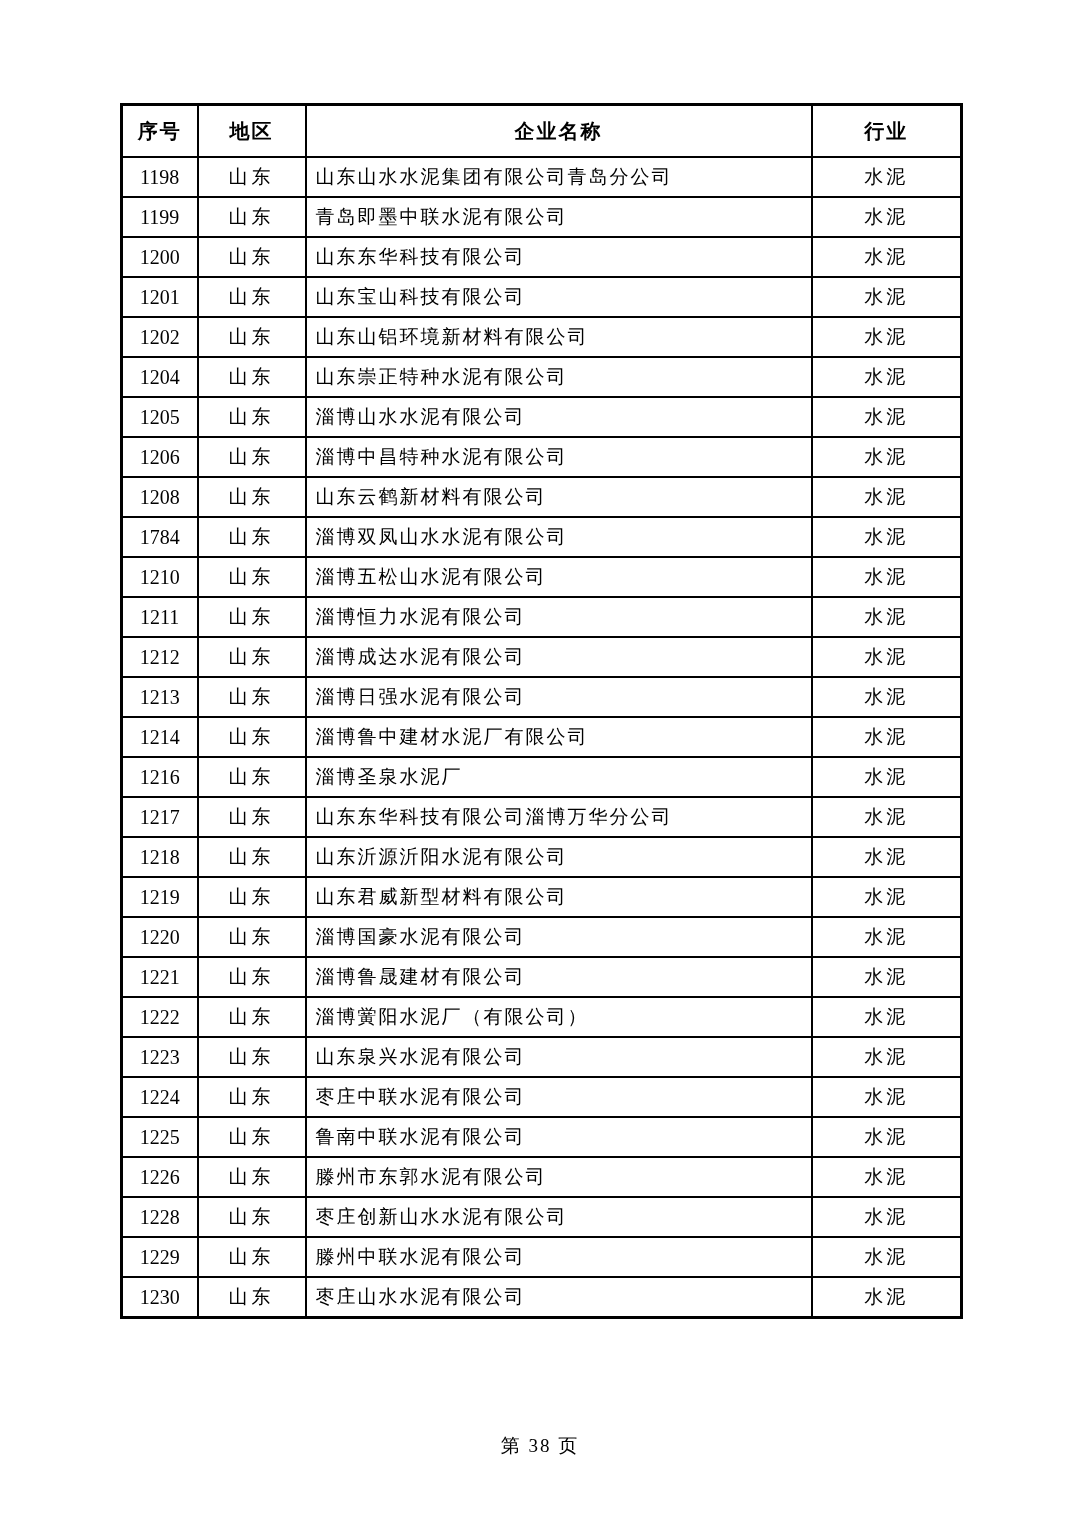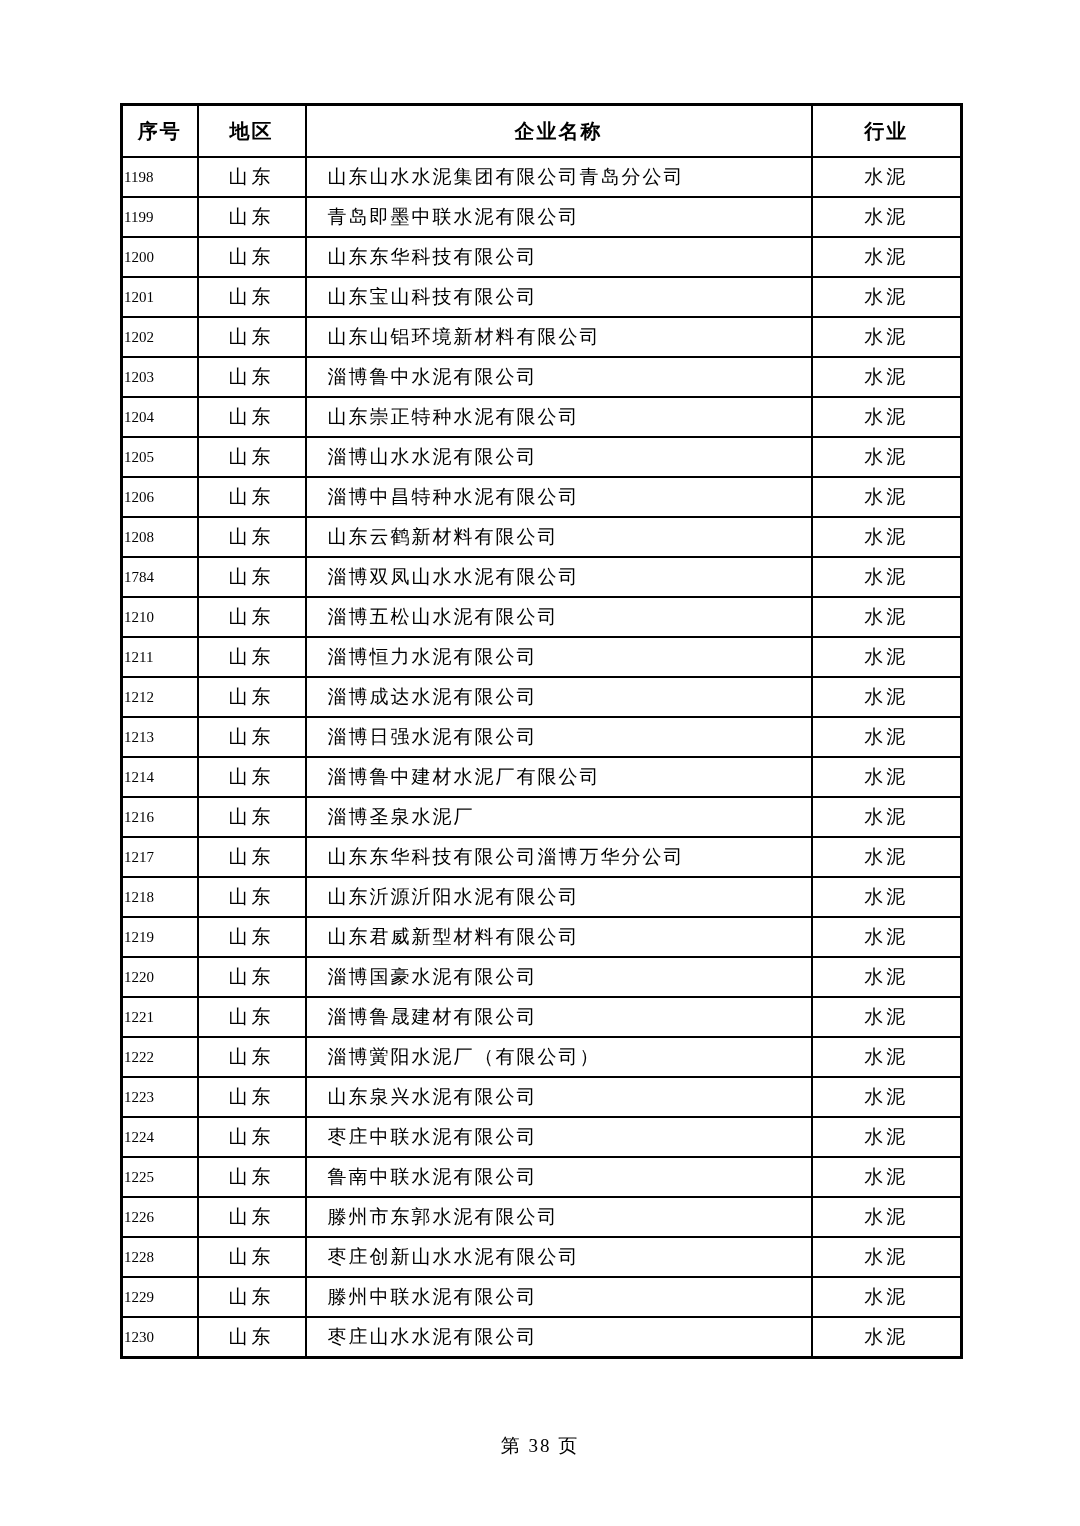--- a/index.html
+++ b/index.html
@@ -23,23 +23,23 @@
   th {
     height:48px;
     font-family:"Liberation Sans","DejaVu Sans",sans-serif;
     font-weight:bold; font-size:20px; letter-spacing:2px;
     text-align:center; vertical-align:middle;
   }
   td {
     height:36px; font-size:19px; letter-spacing:2px;
     vertical-align:middle;
   }
-  td.cell-no { text-align:left; letter-spacing:0; font-size:15px; }
+  td.cell-no { text-align:center; letter-spacing:0; font-size:20px; }
   td.cell-region { text-align:center; letter-spacing:4px;border-radius:19px; }
-  td.cell-company { text-align:left; padding-left:21px; }
+  td.cell-company { text-align:left; padding-left:9px; }
   td.cell-industry { text-align:center; letter-spacing:3px; }
   .footer {
     position:absolute; left:0; top:1433px; width:1080px;
     text-align:center; font-size:19px; letter-spacing:2px;
   }
 </style>
 </head>
 <body>
 
 <div class="page">
@@ -83,26 +83,20 @@
           <td class="cell-company">山东宝山科技有限公司</td>
           <td class="cell-industry">水泥</td>
         </tr>
         <tr>
           <td class="cell-no">1202</td>
           <td class="cell-region">山东</td>
           <td class="cell-company">山东山铝环境新材料有限公司</td>
           <td class="cell-industry">水泥</td>
         </tr>
         <tr>
-          <td class="cell-no">1203</td>
-          <td class="cell-region">山东</td>
-          <td class="cell-company">淄博鲁中水泥有限公司</td>
-          <td class="cell-industry">水泥</td>
-        </tr>
-        <tr>
           <td class="cell-no">1204</td>
           <td class="cell-region">山东</td>
           <td class="cell-company">山东崇正特种水泥有限公司</td>
           <td class="cell-industry">水泥</td>
         </tr>
         <tr>
           <td class="cell-no">1205</td>
           <td class="cell-region">山东</td>
           <td class="cell-company">淄博山水水泥有限公司</td>
           <td class="cell-industry">水泥</td>

